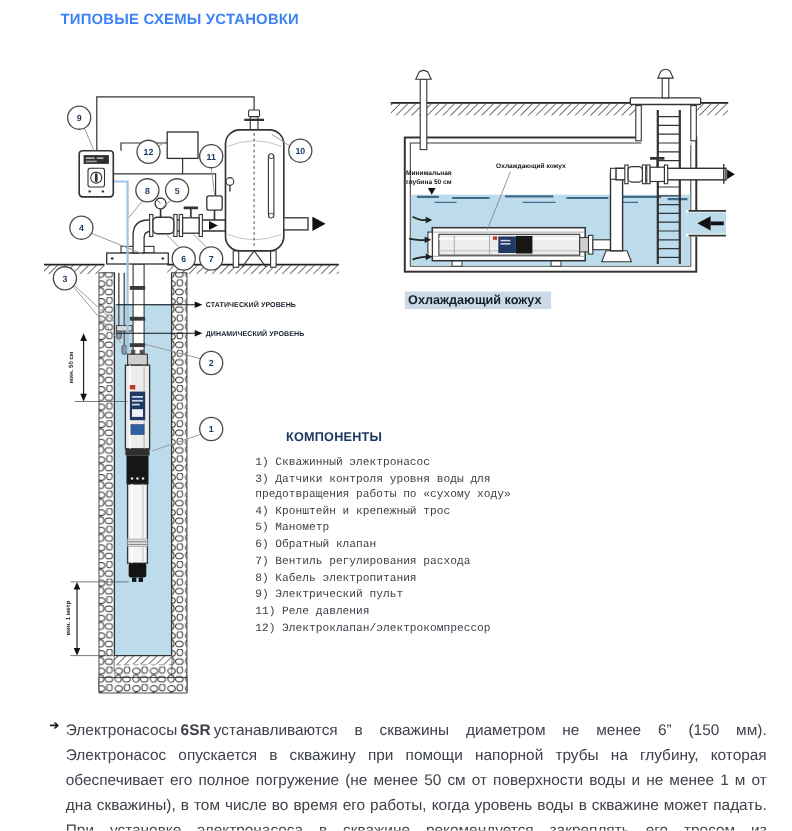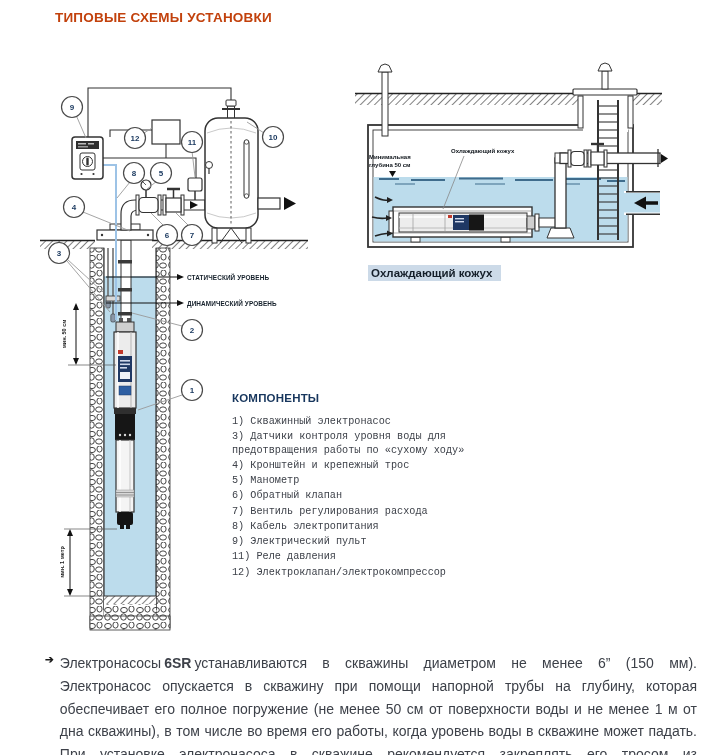--- a/index.html
+++ b/index.html
@@ -1,28 +1,28 @@
 <!DOCTYPE html>
 <html><head>
 <meta charset="utf-8">
 <style>
   html,body{margin:0;padding:0;}
   body{
     width:720px;height:755px;position:relative;background:#ffffff;
     font-family:"Liberation Sans",sans-serif;color:#3d4149;overflow:hidden;
   }
   .abs{position:absolute;}
-  #page-title{left:55px;top:10px;font-size:13.5px;font-weight:bold;color:#c2410c;letter-spacing:.2px;}
+  #page-title{left:55px;top:10px;font-size:13.5px;font-weight:bold;color:#3b82f6;letter-spacing:.2px;}
   #well-svg{left:40px;top:62px;}
   #tank-svg{left:355px;top:60px;}
   #cooling{left:368px;top:265px;width:348px;}
   #cooling .hd{width:130px;background:#ccdae8;color:#141e29;font-weight:bold;font-size:11.5px;padding:2px 0 2px 3px;}
   #cooling p{margin:7px 0 0;font-size:11px;line-height:1.43;color:#3d4149;text-align:justify;}
   #components{left:232px;top:392px;width:240px;}
-  #components .hd{font-size:11.5px;font-weight:bold;color:#17365d;letter-spacing:.2px;}
+  #components .hd{font-size:11.5px;font-weight:bold;color:#17365d;letter-spacing:.2px;margin-left:28px;}
   #components .list{margin-top:11px;font-family:Liberation Mono, monospace;}
   #components .item{font-size:10.2px;line-height:1.3;margin-bottom:2px;color:#3d4149;}
   #footer{left:45px;top:652px;width:652px;display:flex;align-items:flex-start;}
   #footer .arrow{font-size:10.5px;color:#1a1a1a;margin:1px 6px 0 0;font-weight:bold;flex:0 0 auto;}
   #footer .txt{font-size:14px;line-height:1.63;color:#3d4149;text-align:justify;}
   #footer .model{font-weight:bold;margin:0 3px;}
   svg text{font-family:"Liberation Sans",sans-serif;}
   .lvltxt{font-size:6.4px;font-weight:bold;fill:#15202b;letter-spacing:.1px;}
   .dimtxt{font-size:5.5px;font-weight:bold;fill:#1a1a1a;}
   .callout-num{font-size:8px;font-weight:bold;fill:#17365d;}

